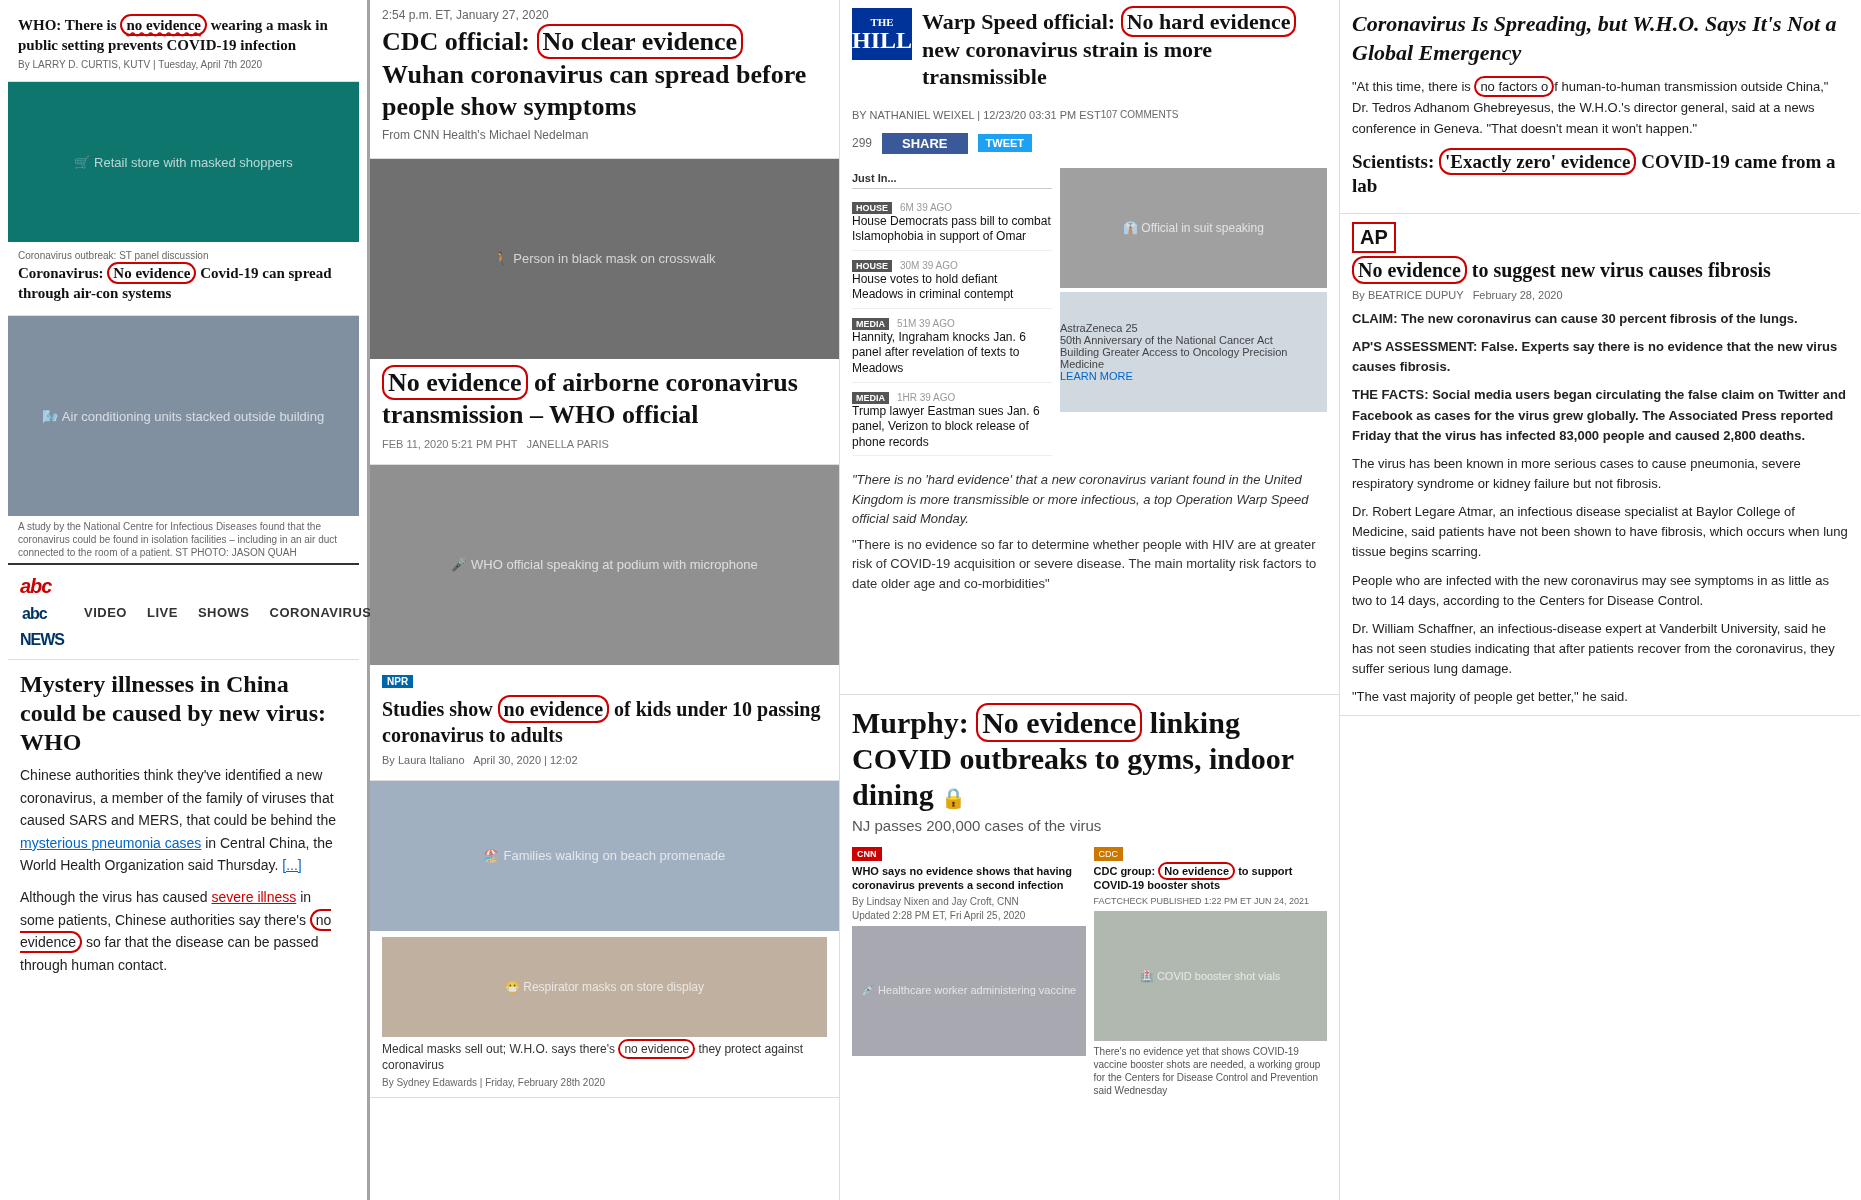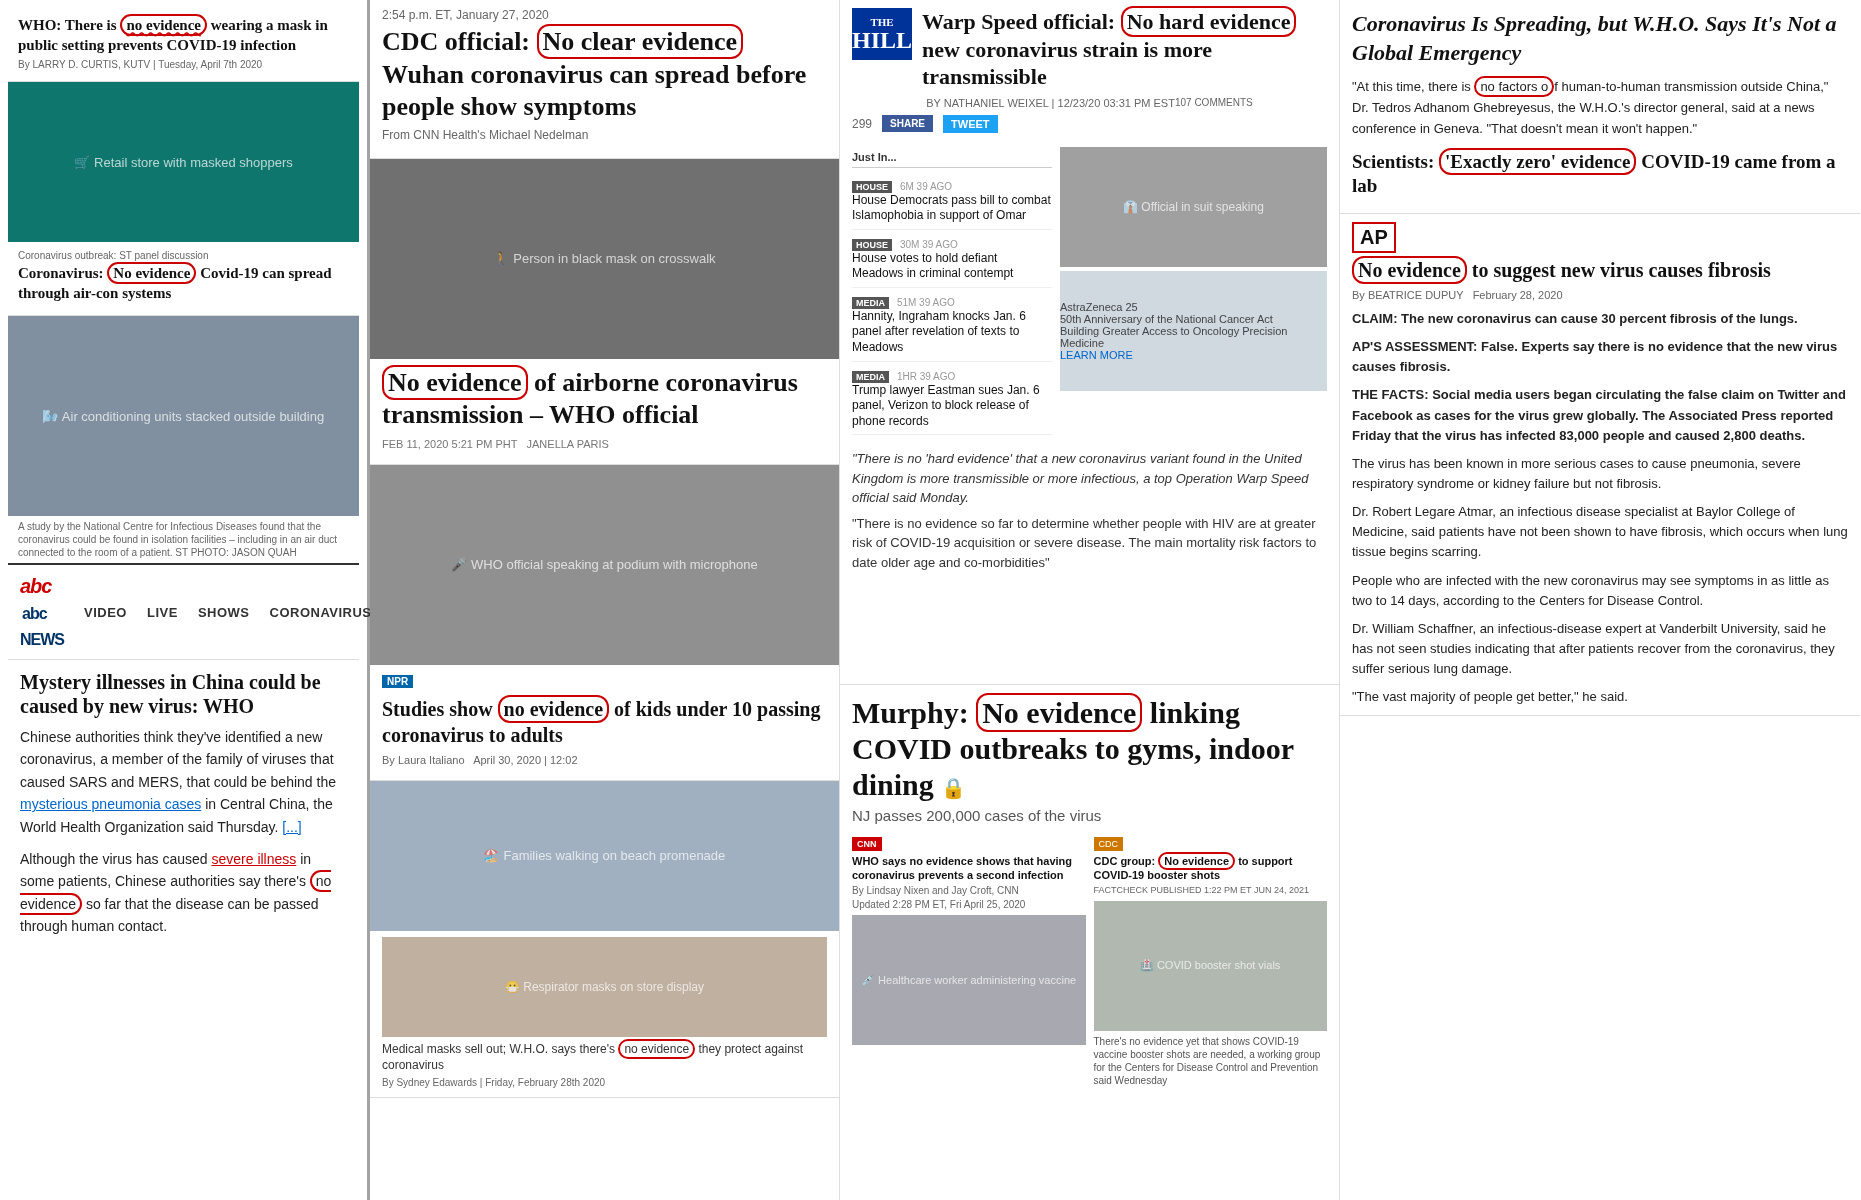--- a/index.html
+++ b/index.html
@@ -128,21 +128,21 @@
       font-weight: bold;
       letter-spacing: 0.5px;
     }
 
     
     .big-article {
       padding: 10px 12px;
     }
 
     .big-headline {
-      font-size: 20px;
+      font-size: 24px;
       font-weight: bold;
       line-height: 1.2;
       color: #111;
       margin-bottom: 8px;
     }
 
     .big-body {
       font-size: 14px;
       line-height: 1.6;
       color: #222;
@@ -195,22 +195,22 @@
 
     .share-count {
       font-size: 12px;
       color: #666;
       font-family: Arial, sans-serif;
     }
 
     .btn-share {
       background: #3b5998;
       color: #fff;
-      font-size: 10px;
-      padding: 3px 8px;
+      font-size: 13px;
+      padding: 3px 20px;
       border: none;
       font-family: Arial, sans-serif;
       font-weight: bold;
     }
 
     .btn-tweet {
       background: #1da1f2;
       color: #fff;
       font-size: 11px;
       padding: 3px 8px;
@@ -618,21 +618,21 @@
           </div>
         </div>
 
         <div style="flex:1">
           <div class="warp-headline">
             <span>Warp Speed official: </span><span class="circled" style="border-color:#cc0000">No hard evidence</span><span> new coronavirus strain is more transmissible</span>
           </div>
         </div>
       </div>
 
-      <div style="display:flex;align-items:center;justify-content:center;margin:0 0">
+      <div style="display:flex;align-items:center;justify-content:flex-start;margin:12px 0">
         <div class="timestamp">BY NATHANIEL WEIXEL | 12/23/20 03:31 PM EST</div>
         <div style="font-size:10px;color:#666;font-family:Arial,sans-serif">107 COMMENTS</div>
       </div>
       <div class="share-bar">
         <span class="share-count">299</span>
         <button class="btn-share">SHARE</button>
         <button class="btn-tweet">TWEET</button>
       </div>
     </div>
 

